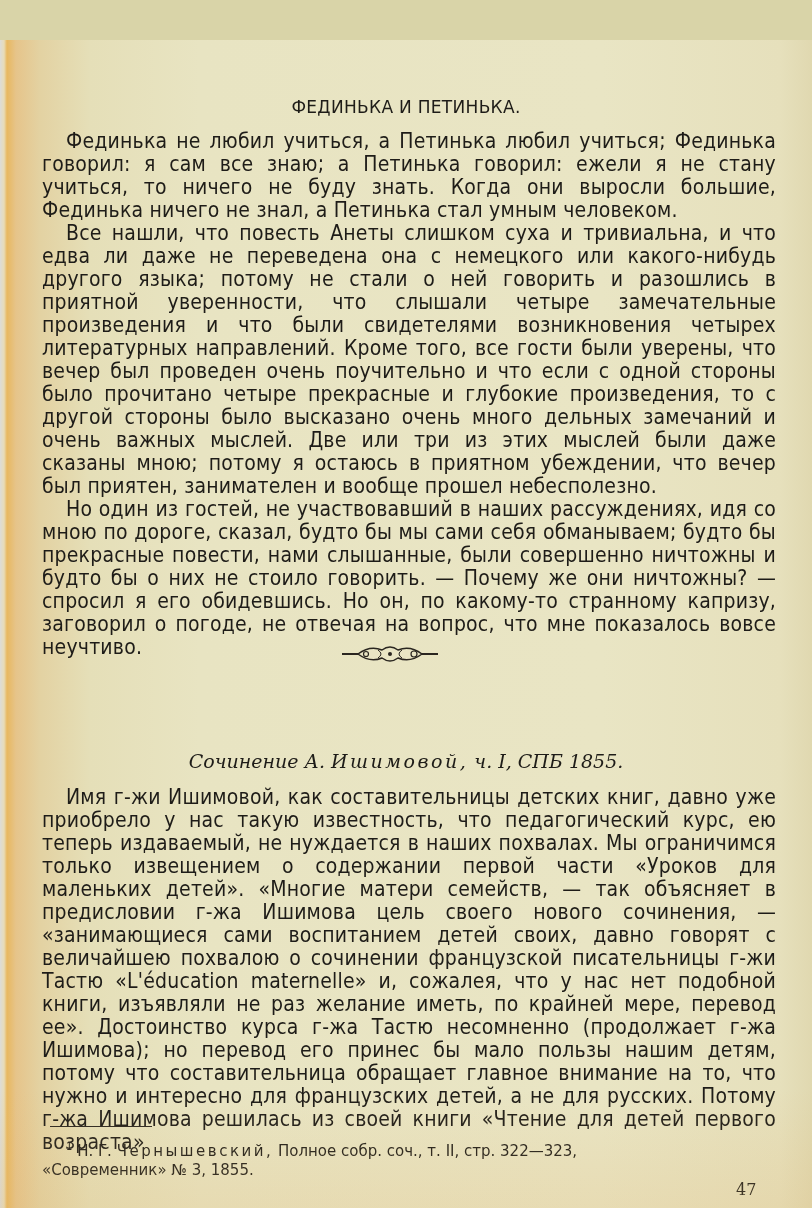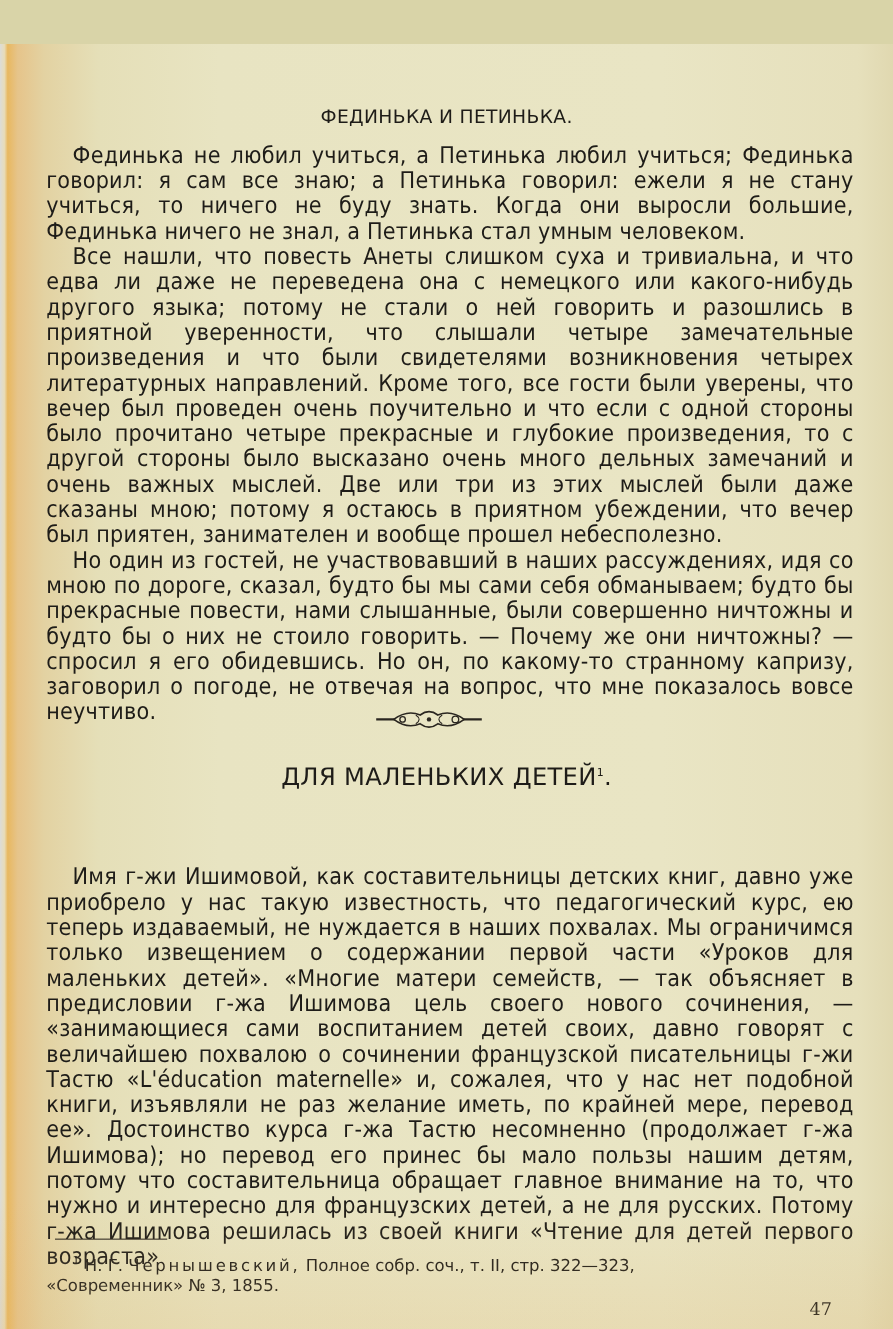--- a/index.html
+++ b/index.html
@@ -70,23 +70,28 @@
   <svg class="ornament" viewBox="0 0 100 24">
     <line x1="2" y1="12" x2="98" y2="12" stroke="#2a2620" stroke-width="2"></line>
     <path d="M18 12 Q30 3 42 8 Q50 2 58 8 Q70 3 82 12 Q70 21 58 16 Q50 22 42 16 Q30 21 18 12 Z" fill="#e9e5c4" stroke="#2a2620" stroke-width="1.5"></path>
     <circle cx="50" cy="12" r="2" fill="#2a2620"></circle>
     <path d="M38 8 Q44 12 38 16 M62 8 Q56 12 62 16" fill="none" stroke="#2a2620" stroke-width="1"></path>
     <circle cx="74" cy="12" r="3" fill="none" stroke="#2a2620" stroke-width="1.2"></circle>
     <circle cx="26" cy="12" r="2.5" fill="none" stroke="#2a2620" stroke-width="1.2"></circle>
   </svg>
 
   <div class="heading h2" style="top:648px;">
-    <div><span>ДЛЯ МАЛЕНЬКИХ ДЕТЕЙ</span><sup>1</sup><span>.</span></div>
   </div>
 
+  <div class="subtitle">
+    <span>Сочинение</span>
+    <span>А.</span>
+    <span class="spaced">Ишимовой,</span>
+    <span>ч. I, СПБ 1855.</span>
+  </div>
 
   <div class="text-block" style="top:746px;">
     <p class="p">Имя г-жи Ишимовой, как составительницы детских книг, давно уже приобрело у нас такую известность, что педагогический курс, ею теперь издаваемый, не нуждается в наших похвалах. Мы ограничимся только извещением о содержании первой части «Уроков для маленьких детей». «Многие матери семейств, — так объясняет в предисловии г-жа Ишимова цель своего нового сочинения, — «занимающиеся сами воспитанием детей своих, давно говорят с величайшею похвалою о сочинении французской писательницы г-жи Тастю «L'éducation maternelle» и, сожалея, что у нас нет подобной книги, изъявляли не раз желание иметь, по крайней мере, перевод ее». Достоинство курса г-жа Тастю несомненно (продолжает г-жа Ишимова); но перевод его принес бы мало пользы нашим детям, потому что составительница обращает главное внимание на то, что нужно и интересно для французских детей, а не для русских. Потому г-жа Ишимова решилась из своей книги «Чтение для детей первого возраста»</p>
   </div>
 
   <div class="fn-rule"></div>
 
   <div class="footnote">
     <div style="text-indent:24px; text-align:justify;">
       <sup>1</sup>

